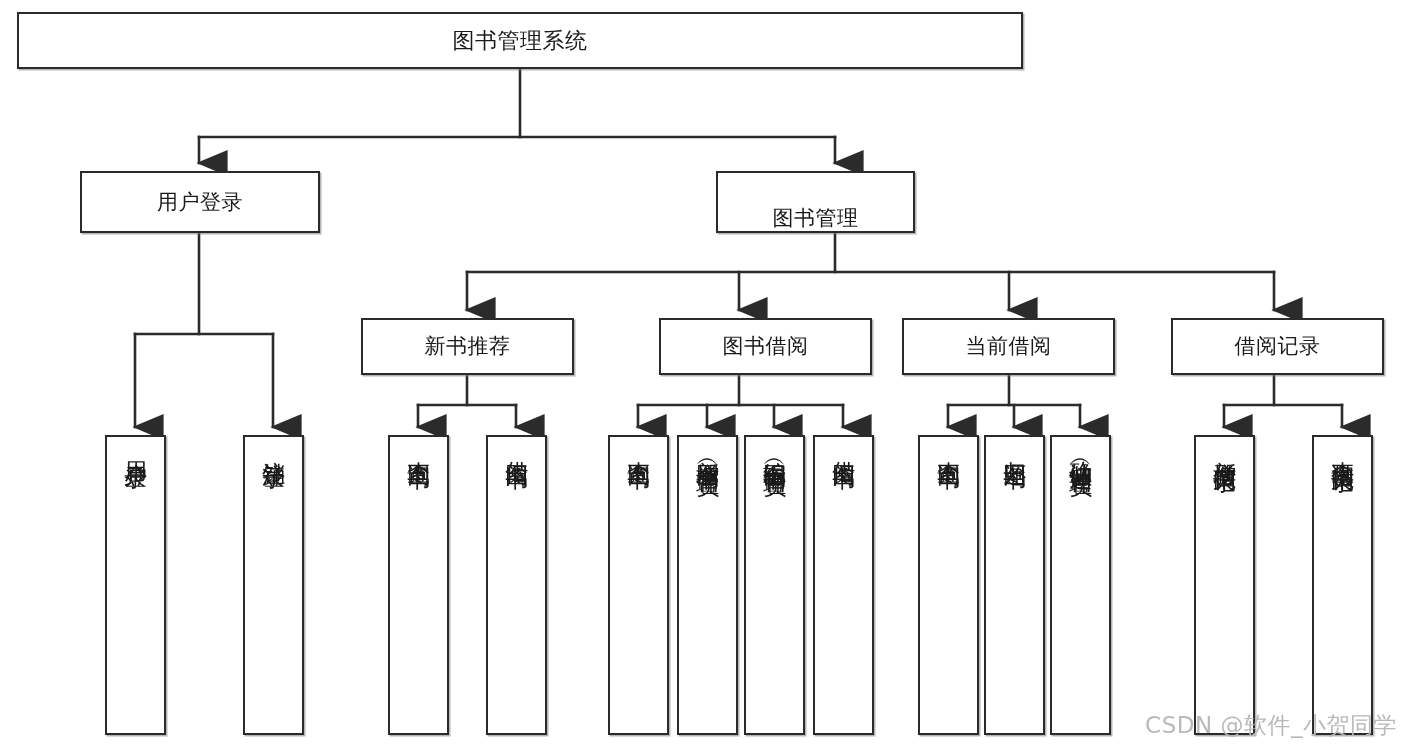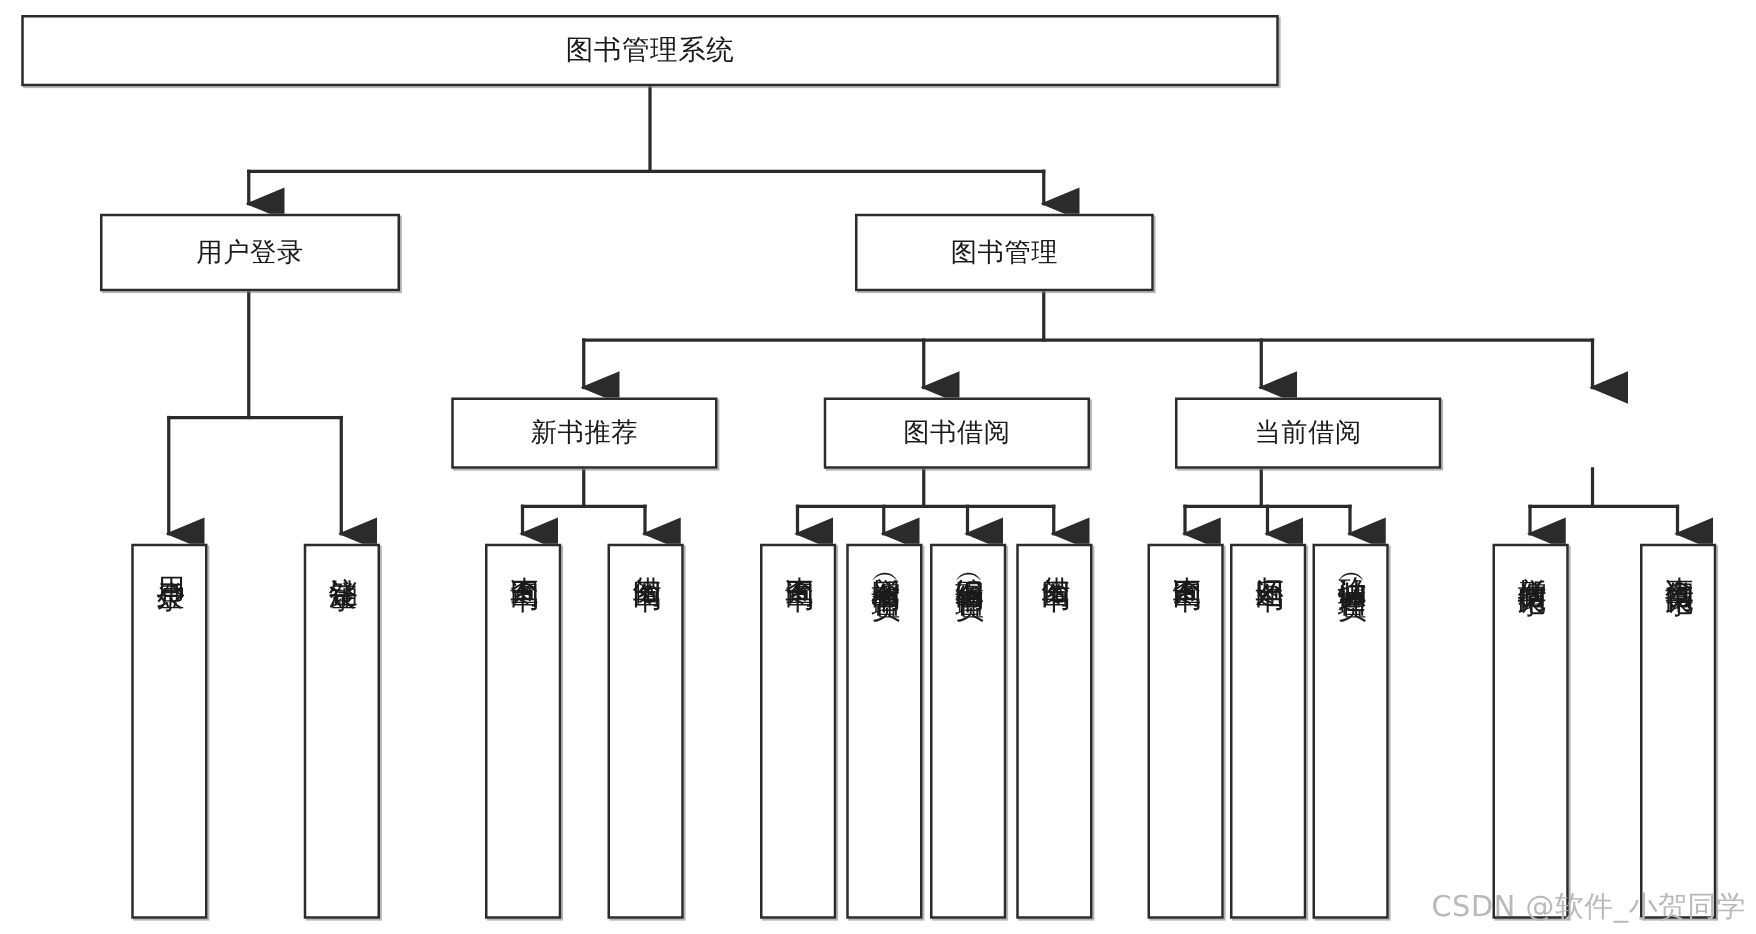--- a/index.html
+++ b/index.html
@@ -133,36 +133,39 @@
   </svg>
 
   <div class="node horiz root" style="left:17px; top:12px; width:1006px; height:57px;">
     <span class="lbl">图书管理系统</span>
   </div>
 
   <div class="node horiz" style="left:80px; top:171px; width:240px; height:62px;">
     <span class="lbl">用户登录</span>
   </div>
 
-  <div class="node horiz" style="left:684px; top:171px; width:239px; height:62px;">
+  <div class="node horiz" style="left:716px; top:171px; width:199px; height:62px;align-items:flex-end;">
     <span class="lbl">图书管理</span>
   </div>
 
   <div class="node horiz" style="left:361px; top:318px; width:213px; height:57px;">
     <span class="lbl">新书推荐</span>
   </div>
 
   <div class="node horiz" style="left:633px; top:318px; width:213px; height:57px;margin-left:26px;">
     <span class="lbl">图书借阅</span>
   </div>
 
-  <div class="node horiz" style="left:940px; top:318px; width:213px; height:57px;">
+  <div class="node horiz" style="left:902px; top:318px; width:213px; height:57px;">
     <span class="lbl">当前借阅</span>
   </div>
 
+  <div class="node horiz" style="left:1171px; top:318px; width:213px; height:57px;">
+    <span class="lbl">借阅记录</span>
+  </div>
 
   <div class="node vert" style="left:105px; top:435px; width:61px; height:300px;">
     <span class="lbl">用户登录</span>
   </div>
   <div class="node vert" style="left:243px; top:435px; width:61px; height:300px;">
     <span class="lbl">注销登录</span>
   </div>
 
   <div class="node vert" style="left:388px; top:435px; width:61px; height:300px;">
     <span class="lbl">查询图书</span>

